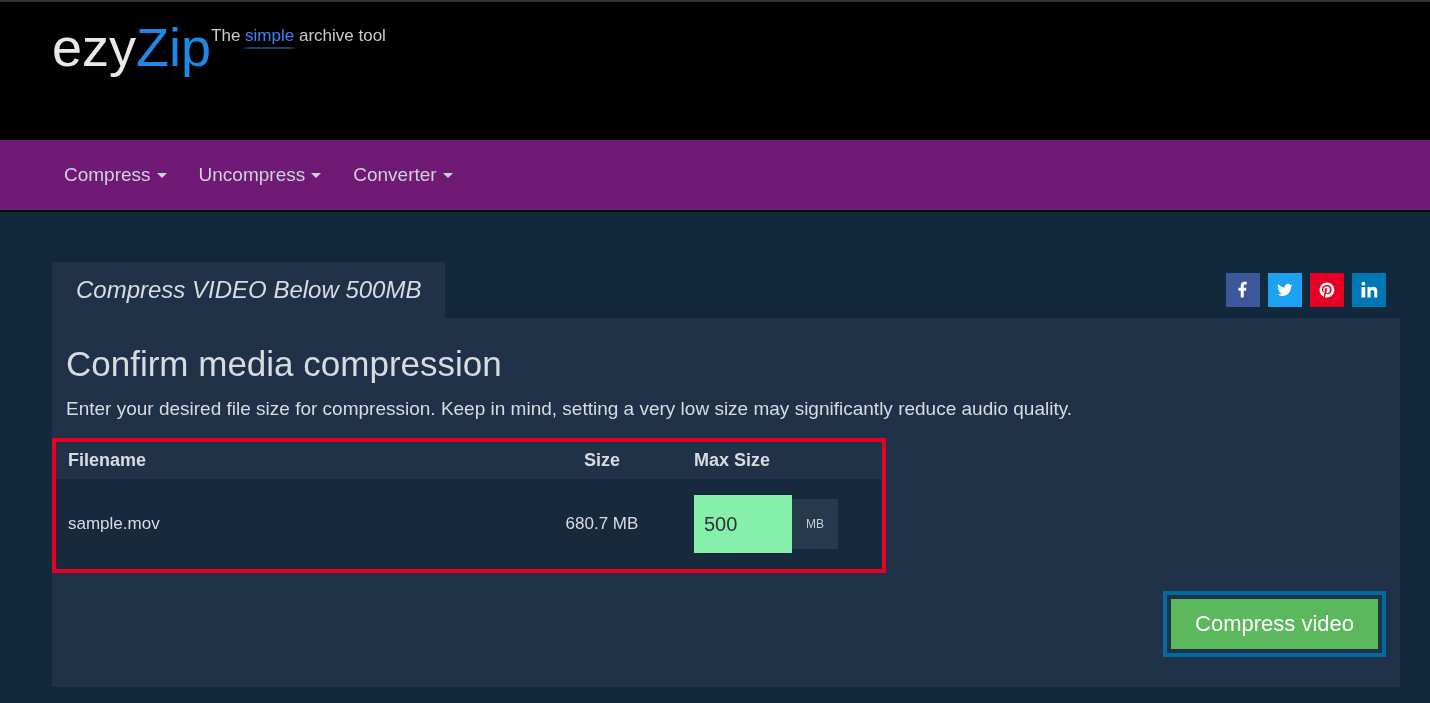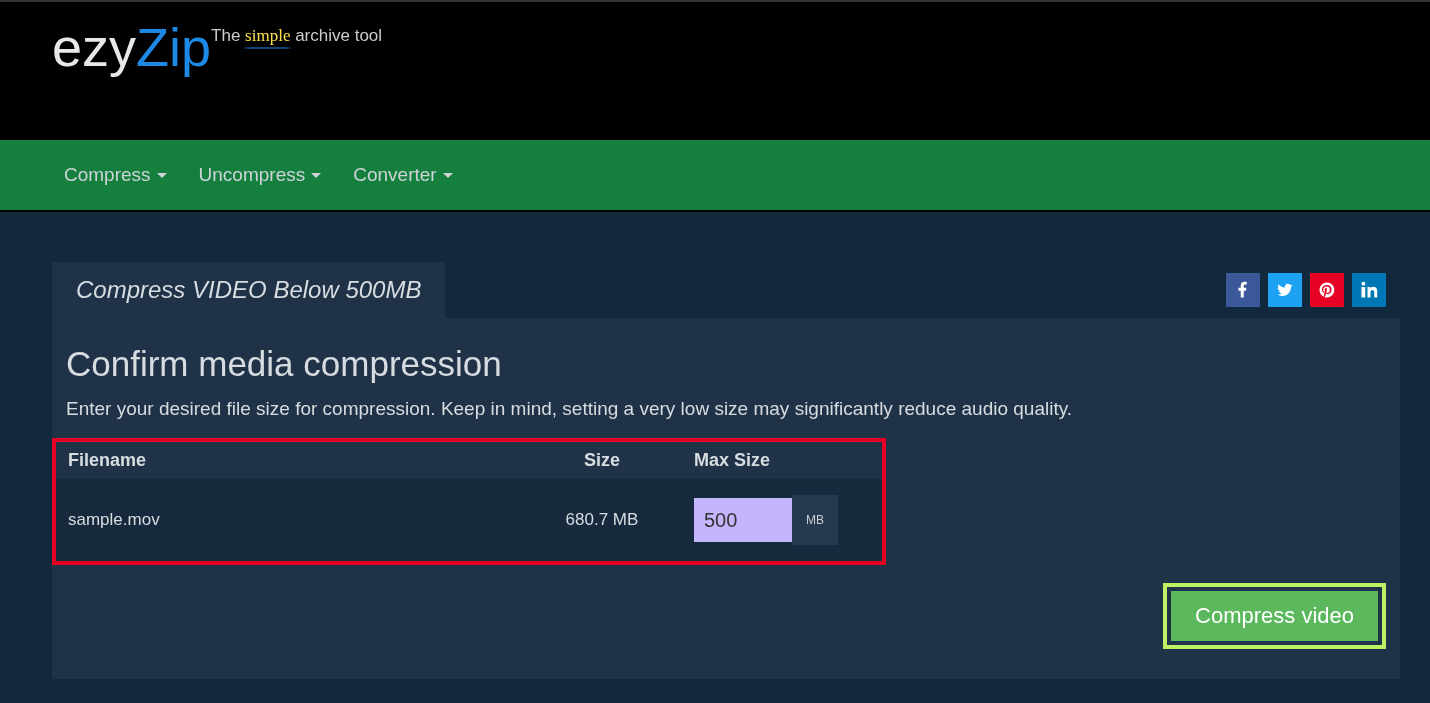--- a/index.html
+++ b/index.html
@@ -26,37 +26,36 @@
   }
   .logo-ezy { color: #e8e8e8; font-weight: 400; }
   .logo-zip { color: #1e88e5; font-weight: 300; }
   .logo-tagline {
     color: #ccc;
     font-size: 17px;
     margin-top: 6px;
     font-weight: 300;
   }
   .logo-simple {
-    color: #fde047;
+    color: #3b82f6;
     position: relative;
-    font-family: Liberation Serif, serif;
   }
   .logo-simple::after {
     content: '';
     position: absolute;
     left: -2px;
     right: -2px;
     bottom: -4px;
     height: 2px;
     background: #1e88e5;
     border-radius: 50%;
     transform: scaleY(0.6);
   }
   .navbar {
-    background: #15803d;
+    background: #701a75;
     height: 70px;
     display: flex;
     align-items: center;
     padding-left: 52px;
     gap: 8px;
   }
   .nav-item {
     color: #cdd3d8;
     font-size: 19px;
     font-weight: 300;
@@ -162,43 +161,43 @@
   .th-size { text-align: center; width: 160px; }
   .th-max { text-align: left; width: 200px; }
   .td-size { text-align: center; }
   .maxsize-cell {
     display: flex;
     align-items: center;
     gap: 0;
   }
   .maxsize-input {
     width: 98px;
-    height: 44px;
-    background: #c4b5fd;
+    height: 58px;
+    background: #86efac;
     border: none;
     font-size: 20px;
     padding: 0 10px;
     color: #333;
   }
   .mb-label {
     background: #253a4f;
     color: #c7cdd2;
     height: 50px;
     padding: 12px 14px;
     display: flex;
     align-items: center;
     font-size: 12px;
   }
   .btn-row {
     display: flex;
     justify-content: flex-end;
     padding-right: 14px;
   }
   .compress-btn-wrap {
-    border: 4px solid #bef264;
+    border: 4px solid #0369a1;
     padding: 4px;
   }
   .compress-btn {
     background: #5cb85c;
     color: #fff;
     font-size: 22px;
     font-weight: 300;
     padding: 12px 24px;
     border: none;
     cursor: pointer;

